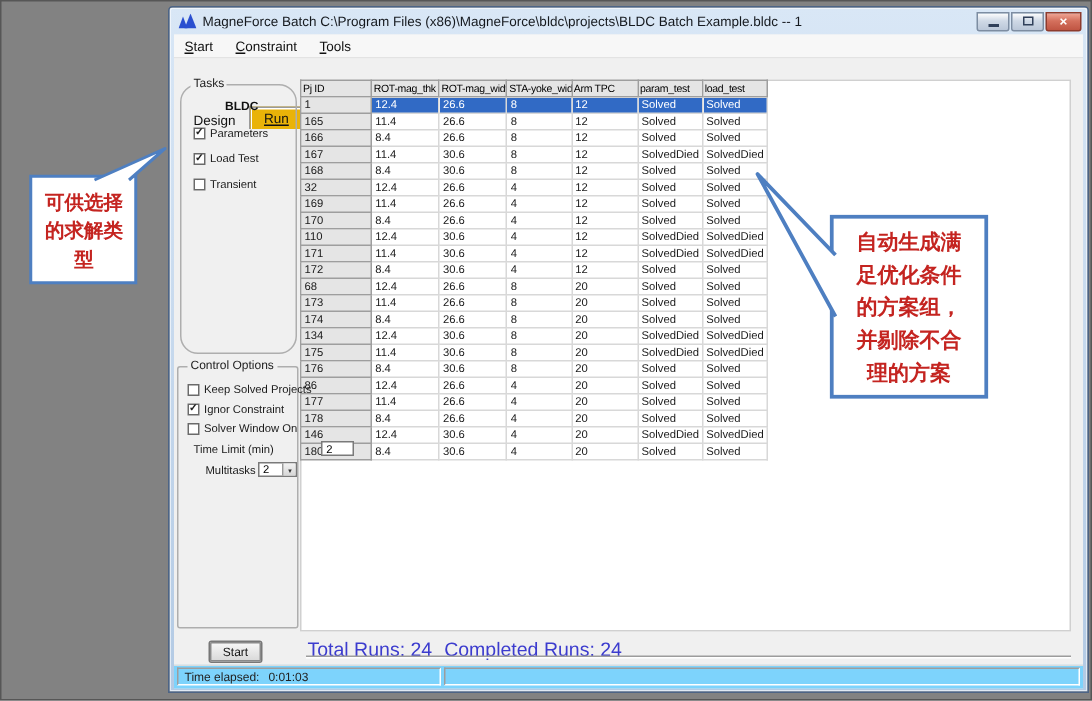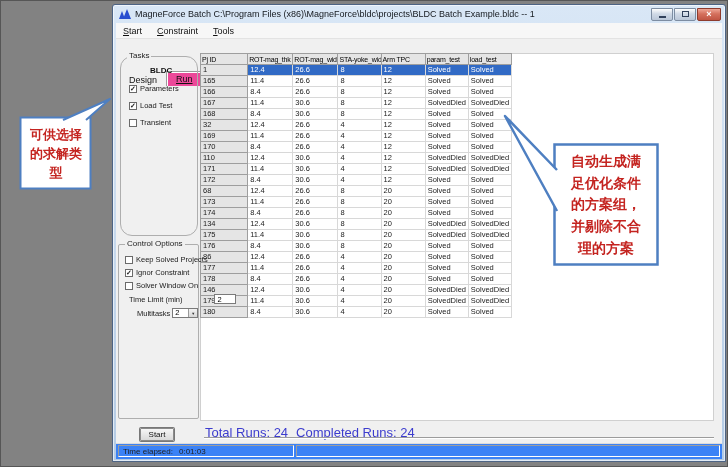--- a/index.html
+++ b/index.html
@@ -34,21 +34,21 @@
              display:flex; align-items:center; padding-left:7px; gap:15px; }
   .menu-item { font-size:9px; color:#111; cursor:pointer; }
   .menu-item u { text-decoration:underline; }
 
   
   .body { position:relative; flex:1; background:#f0f0f0; overflow:hidden; }
 
   
   .tabstrip { position:absolute; left:4px; top:0; height:15px; display:flex; align-items:flex-end;margin-top:32px; }
   .tab { font-size:9px; color:#111; padding:2px 9px 1px 9px; cursor:pointer; }
-  .tab.active { background:#ec4899; border:1px solid #9a9a9a; border-bottom:none;
+  .tab.active { background:#eab308; border:1px solid #9a9a9a; border-bottom:none;
                 box-shadow: inset 1px 1px 0 #fff; padding-bottom:2px;text-decoration:underline; }
   .tab-sep { width:1px; height:11px; background:#8f8f8f; margin:0 1px 1px 1px; }
 
   
   .run-panel { position:absolute; left:84px; top:14px; width:514px; height:368px;
                background:#fff; border:1px solid #d0d0d0; }
 
   
   .grid { position:absolute; left:84px; top:14px; border-collapse:collapse;
           table-layout:fixed; width:312px; background:#fff; border:1px solid #8a8a8a; }
@@ -92,21 +92,21 @@
                box-shadow:0 0 0 1px #777; border-radius:1px; font-size:8px; color:#111;
                display:flex; align-items:center; justify-content:center; cursor:pointer; }
 
   .summary { position:absolute; left:89px; top:386px; font-size:13px; color:#3c3cce;
              white-space:nowrap; }
   .summary span { margin-right:8px; }
   .summary-sep { position:absolute; left:88px; top:398px; width:510px; height:2px;
                  border-top:1px solid #9c9c9c; border-bottom:1px solid #fff; }
 
   
-  .statusbar { height:16px; background:#3b82f6; border-top:1px solid #dcdcdc;
+  .statusbar { height:16px; background:#7dd3fc; border-top:1px solid #dcdcdc;
                display:flex; align-items:stretch; padding:1px 2px 2px 2px; gap:2px; }
   .status-panel { border:1px solid; border-color:#9d9d9d #fff #fff #9d9d9d;
                   display:flex; align-items:center; padding:0 4px; gap:6px; }
   .status-panel.first { width:176px; }
   .status-panel.rest { flex:1; }
   .status-text { font-size:8px; color:#222; white-space:nowrap; }
 
   
   .callout-layer { position:absolute; left:0; top:0; width:728px; height:467px;
                    z-index:5; pointer-events:none; }
@@ -368,29 +368,20 @@
               <tr>
                 <td>146</td>
                 <td>12.4</td>
                 <td>30.6</td>
                 <td>4</td>
                 <td>20</td>
                 <td>SolvedDied</td>
                 <td>SolvedDied</td>
               </tr>
               <tr>
-                <td>179</td>
-                <td>11.4</td>
-                <td>30.6</td>
-                <td>4</td>
-                <td>20</td>
-                <td>SolvedDied</td>
-                <td>SolvedDied</td>
-              </tr>
-              <tr>
                 <td>180</td>
                 <td>8.4</td>
                 <td>30.6</td>
                 <td>4</td>
                 <td>20</td>
                 <td>Solved</td>
                 <td>Solved</td>
               </tr>
             </tbody>
         </table>

